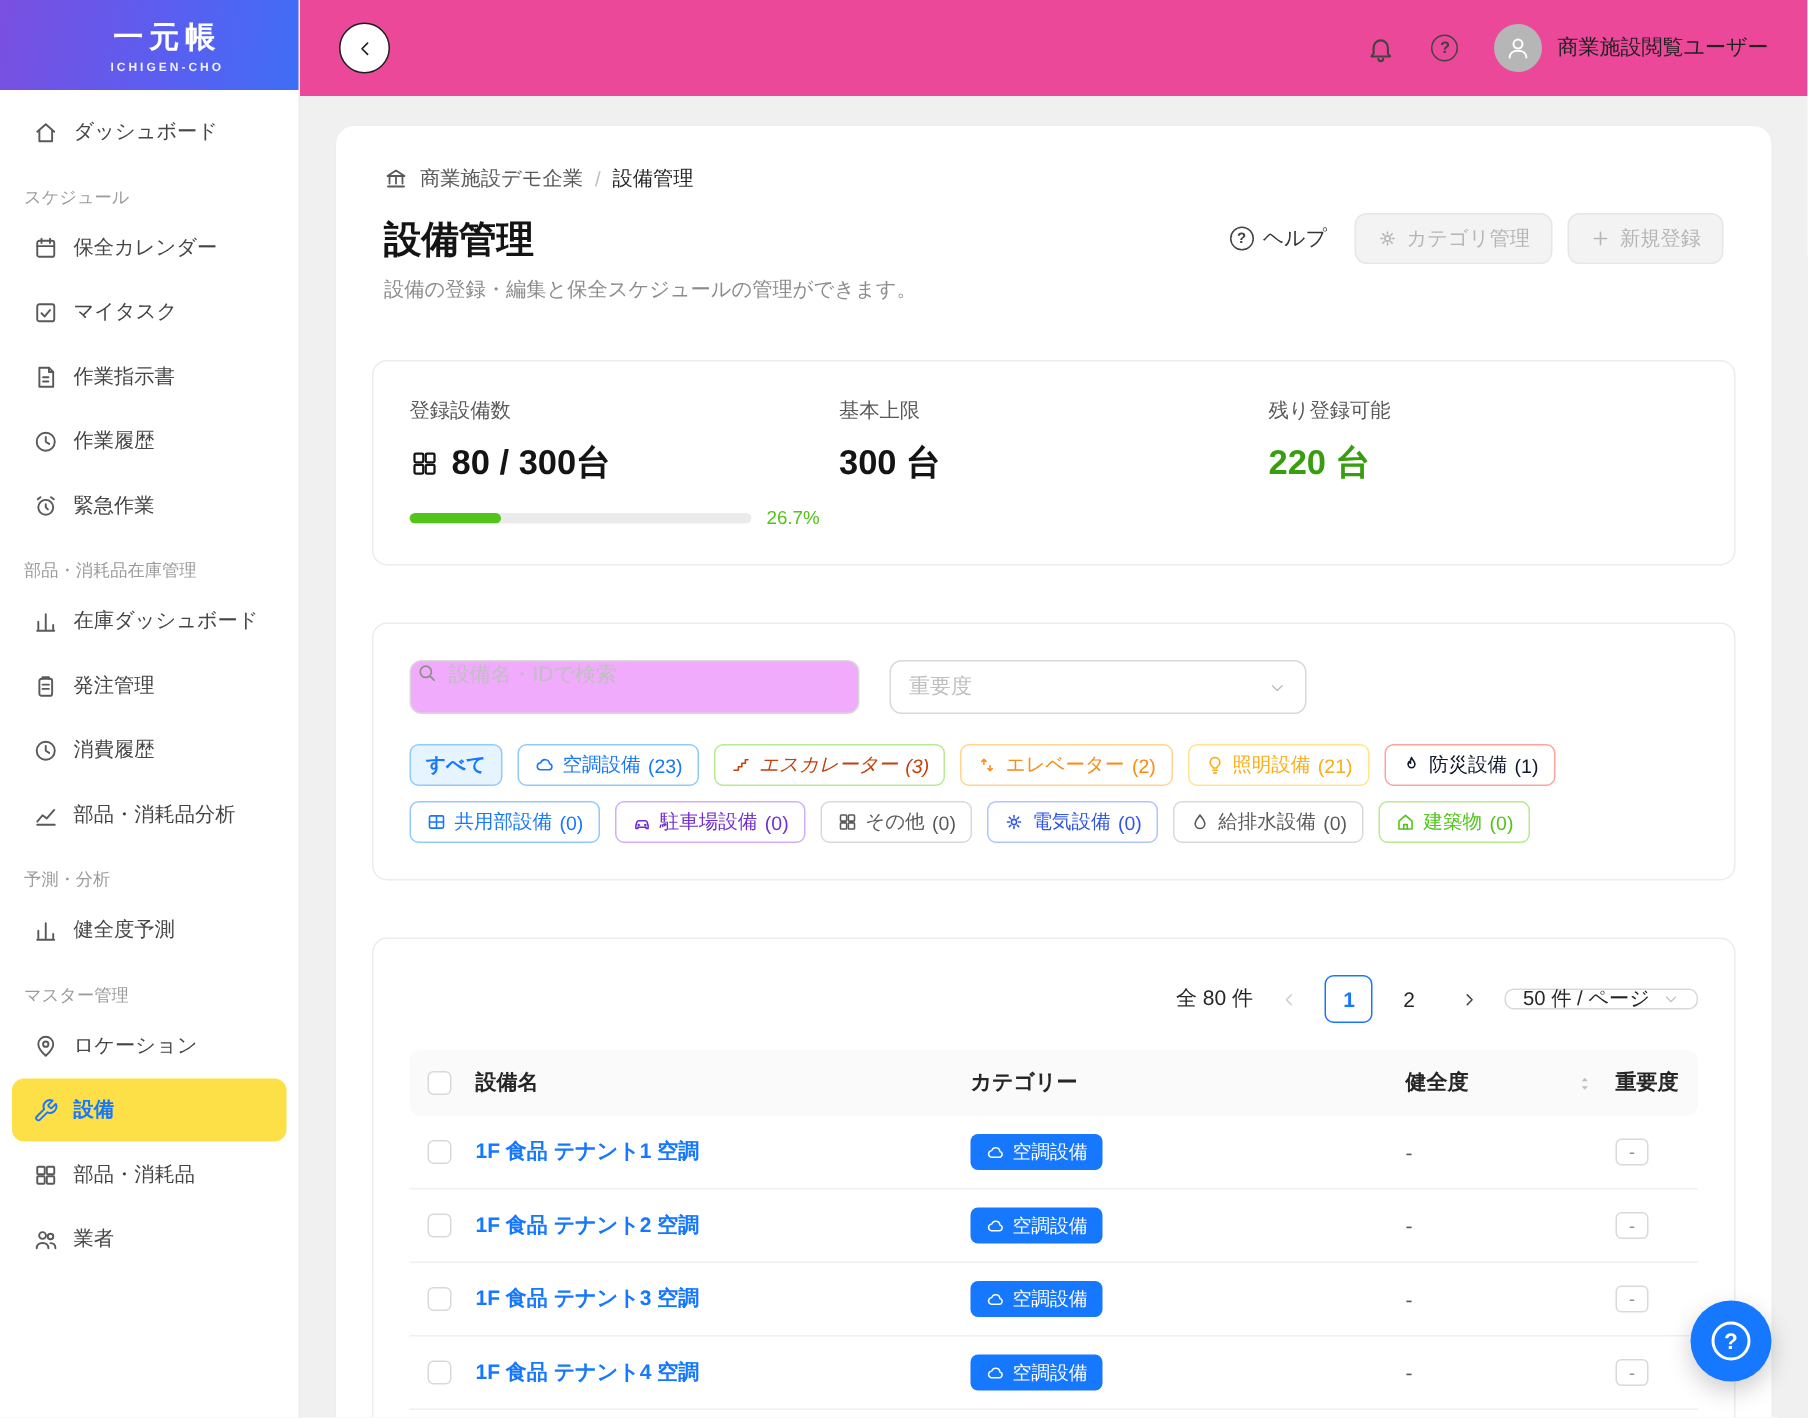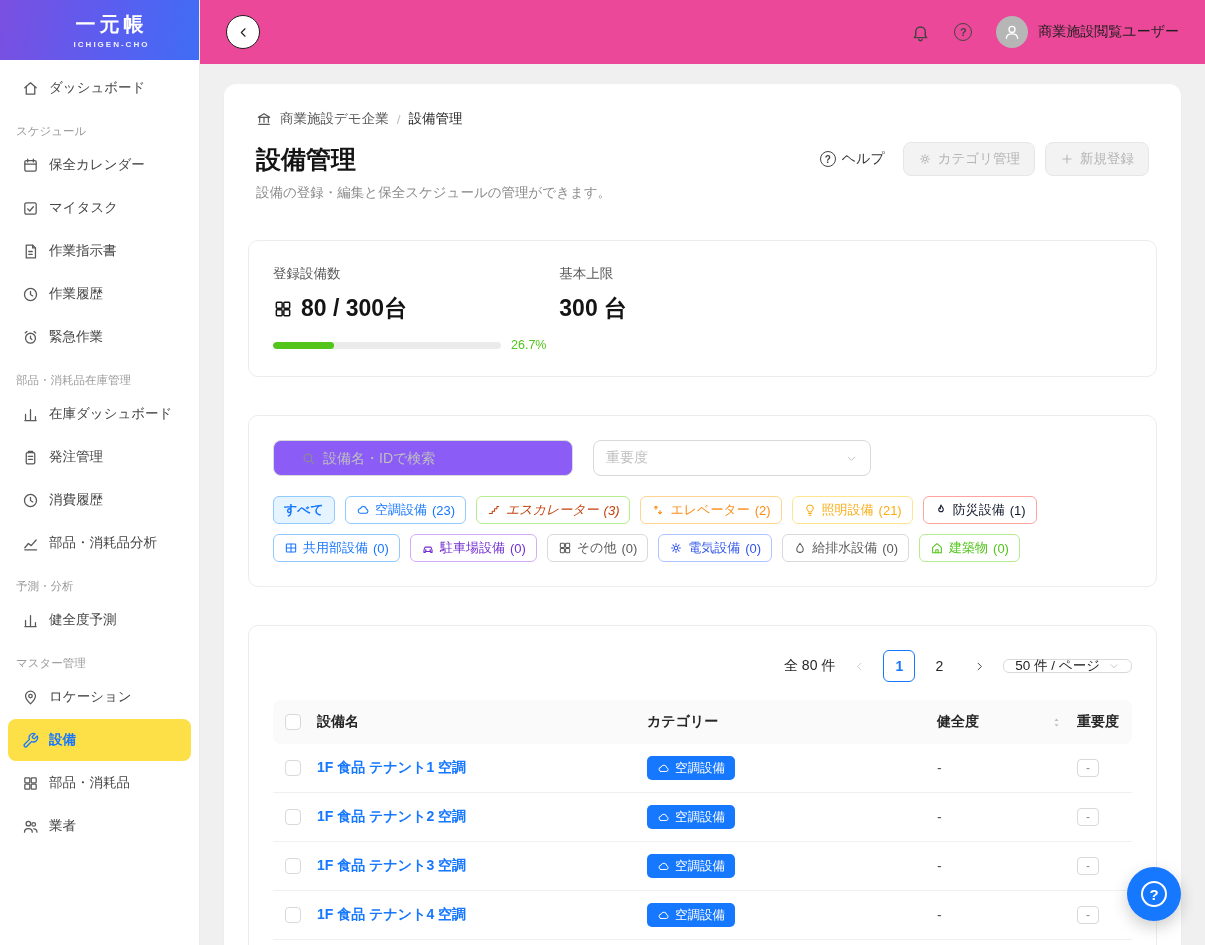--- a/index.html
+++ b/index.html
@@ -67,21 +67,21 @@
   .stat-value { margin-top:10px; display:flex; align-items:center; gap:8px; font-size:23px; font-weight:bold; color:#141414; }
   .stat-value [data-icon]{ width:20px; height:20px; }
   .stat-value.green { color:#389e0d; }
   .progress-row { display:flex; align-items:center; gap:10px; margin-top:14px; }
   .progress-track { width:228px; height:7px; background:#ebebeb; border-radius:4px; overflow:hidden; }
   .progress-fill { height:100%; background:#52c41a; border-radius:4px; width:0; }
   .pct { font-size:12.5px; color:#52c41a; }
 
   
   .filter-row { display:flex; gap:20px; }
-  .search-box { width:300px; height:36px; border:1px solid #d9d9d9; border-radius:8px; display:flex; align-items:center; gap:7px; padding:0 27px; background:#8b5cf6; }
+  .search-box { width:300px; height:36px; border:1px solid #d9d9d9; border-radius:8px; display:flex; align-items:flex-start; gap:7px; padding:0 3px; background:#f0abfc; }
   .search-box [data-icon]{ width:15px; height:15px; color:#8c8c8c; }
   .search-box input { border:none; outline:none; flex:1; font-size:14px; font-family:inherit; color:#262626; background:transparent; }
   .search-box input::placeholder { color:#bfbfbf; }
   .fake-select { width:278px; height:36px; border:1px solid #d9d9d9; border-radius:8px; display:flex; align-items:center; justify-content:space-between; padding:0 12px; color:#bfbfbf; cursor:pointer; background:#fff; }
   .fake-select .sel-arrow { width:13px; height:13px; color:#bfbfbf; }
   .chips { margin-top:20px; display:flex; flex-wrap:wrap; gap:10px; }
   .chip { display:inline-flex; align-items:center; gap:5px; height:28px; padding:0 10px; border:1px solid #d9d9d9; border-radius:6px; background:#fff; font-size:13px; cursor:pointer; font-family:inherit; }
   .chip [data-icon]{ width:14px; height:14px; }
 
   
@@ -358,20 +358,26 @@
               <div class="progress-track">
                 <div class="progress-fill" style="width: 26.7%;"></div>
               </div>
               <span class="pct">26.7%</span>
             </div>
           </div>
           <div>
             <div class="stat-label">基本上限</div>
             <div class="stat-value">
                 <span>300 台</span>
+              </div>
+          </div>
+          <div>
+            <div class="stat-label">残り登録可能</div>
+            <div class="stat-value green">
+                <span>220 台</span>
               </div>
           </div>
         </div>
 
         <div class="box">
           <div class="filter-row">
             <div class="search-box">
               <span data-icon="search-icon">
                   <svg viewBox="0 0 24 24">
                     <circle cx="11" cy="11" r="6"></circle>

